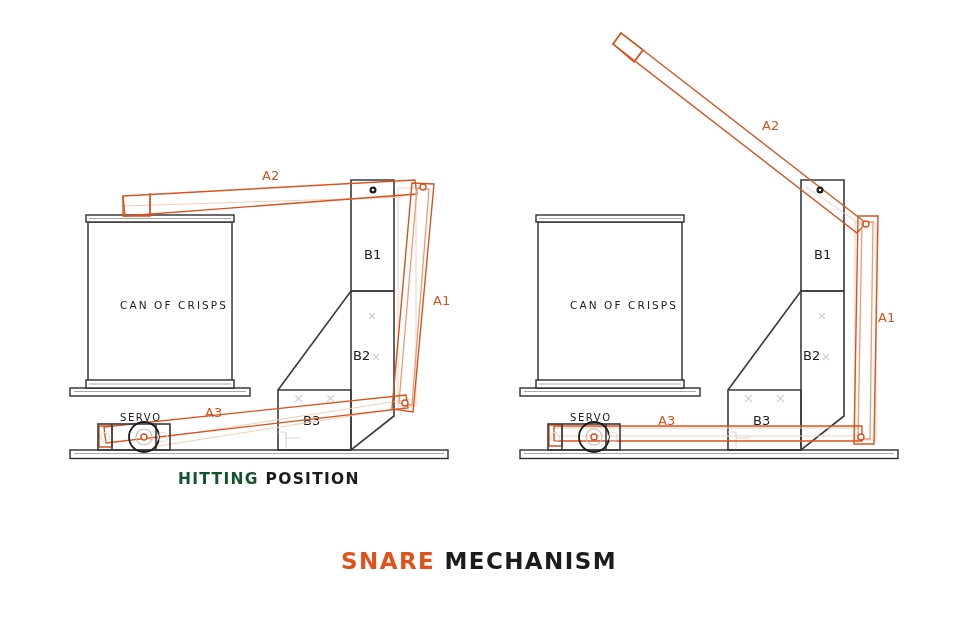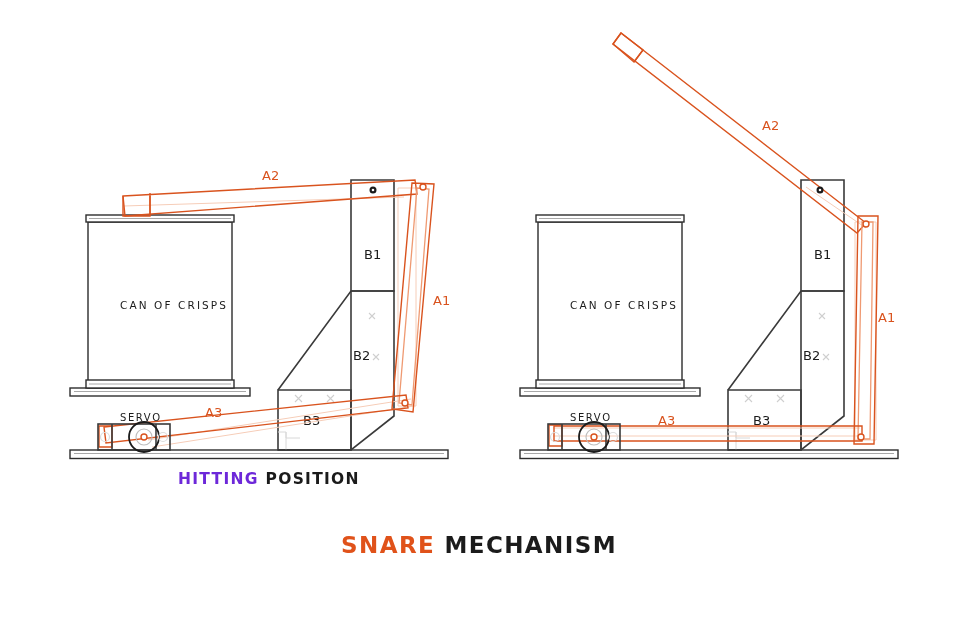--- a/index.html
+++ b/index.html
@@ -125,28 +125,28 @@
   }
   
   .caption {
     position: absolute;
     font-size: 15.5px;
     letter-spacing: 1.3px;
     color: #1b1b1b;
     white-space: nowrap;
     font-weight: bold;
   }
-  .caption .hl { color: #6d28d9; }
+  .caption .hl { color: #14532d; }
   #caption-left  { left: 178px; top: 470px; }
   #caption-right { left: 641px; top: 470px; }
   #main-title {
     position: absolute;
     left: 0;
     right: 0;
-    top: 532px;
+    top: 548px;
     text-align: center;
     font-size: 23px;
     letter-spacing: 1.4px;
     color: #1b1b1b;
     font-weight: bold;
     white-space: nowrap;
   }
   #main-title .hl { color: #e0521a; }
 </style>
 </head>

